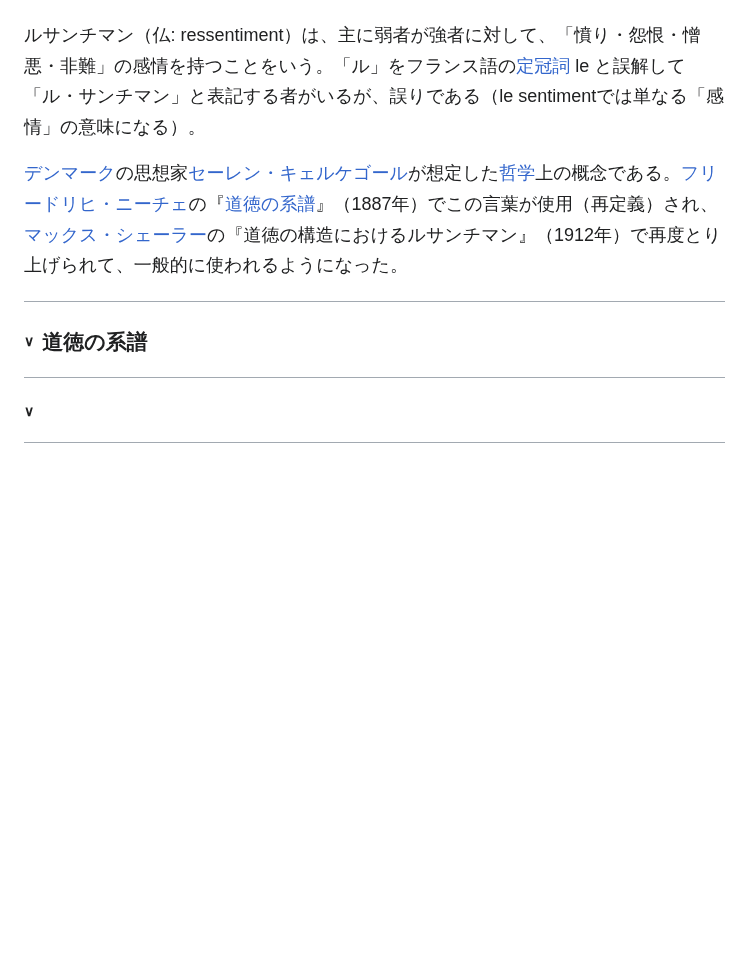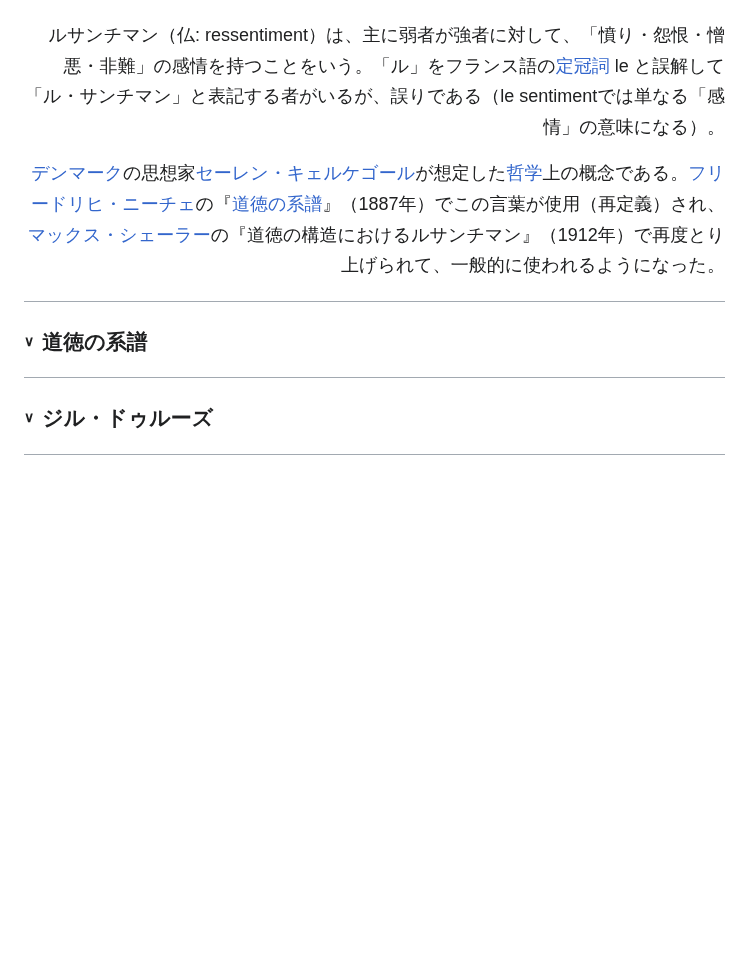--- a/index.html
+++ b/index.html
@@ -18,21 +18,20 @@
       min-height: 960px;
       padding: 20px 24px;
     }
 
     .main-text {
       margin-bottom: 20px;
     }
 
     .main-text p {
       margin-bottom: 16px;
-      text-align: right;
     }
 
     a.wiki-link {
       color: #3366cc;
       text-decoration: none;
     }
 
     .section-divider {
       border: none;
       border-top: 1px solid #a2a9b1;
@@ -76,16 +75,15 @@
   <div class="section-heading">
     <span class="chevron">∨</span>
     <span>道徳の系譜</span>
   </div>
   <hr class="section-divider">
 </div>
 
 <div class="section-block">
   <div class="section-heading">
     <span class="chevron">∨</span>
-    <span>ジル・ドゥルーズ</span>
   </div>
   <hr class="section-divider">
 </div>
 
 </body></html>

